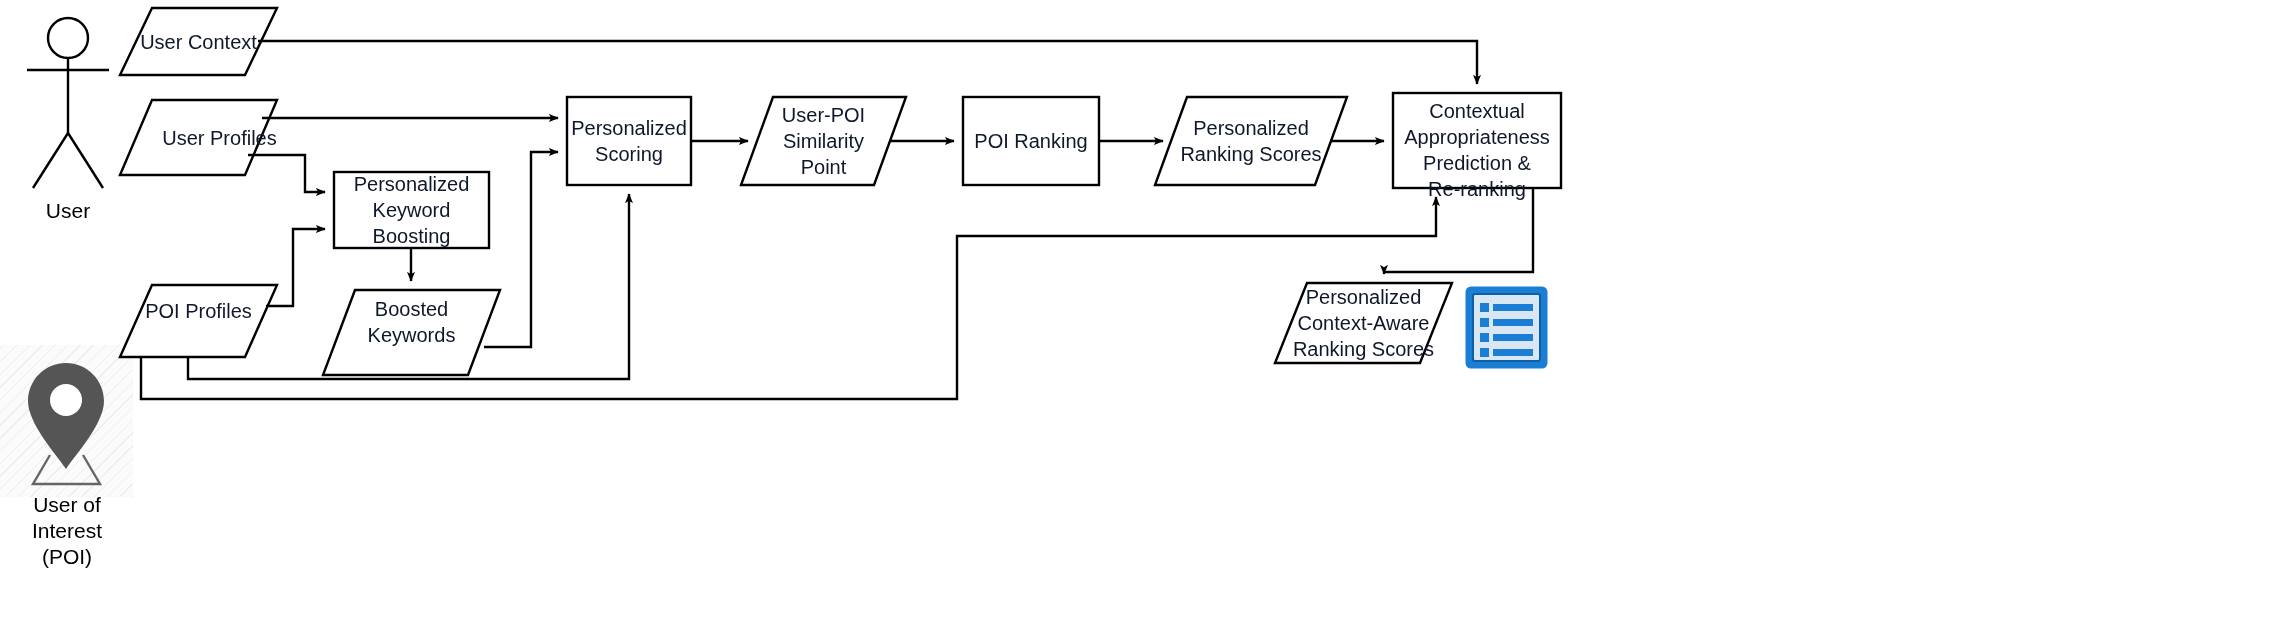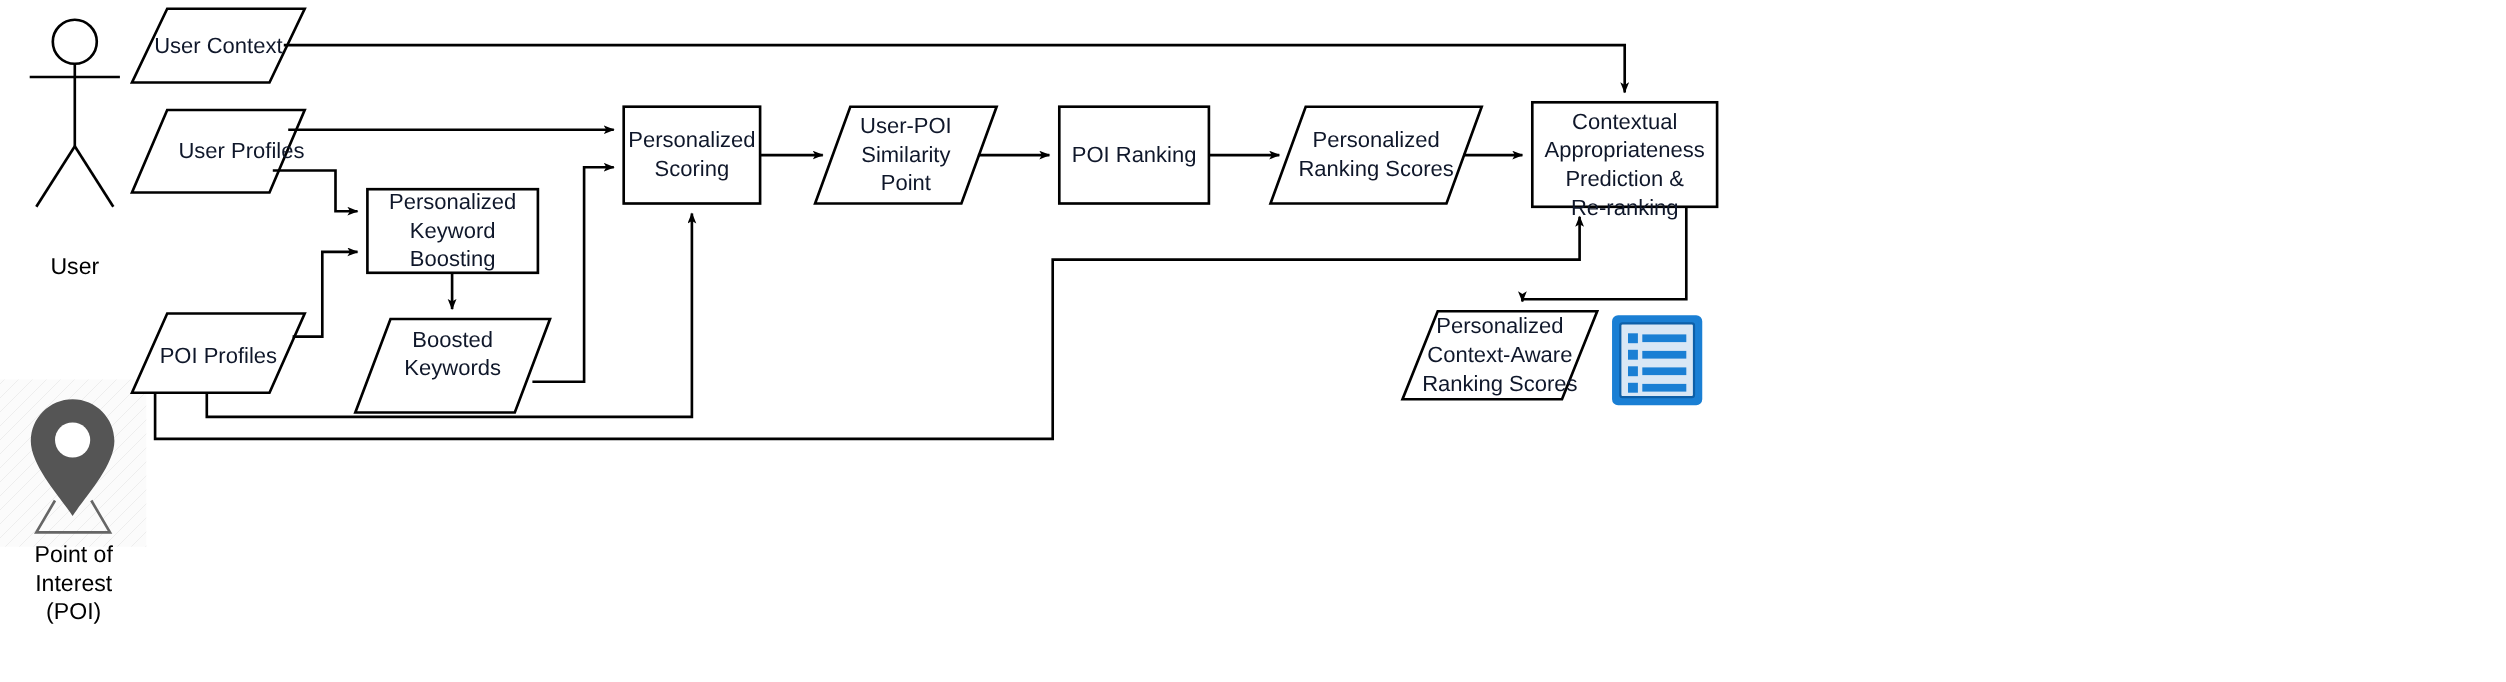--- a/index.html
+++ b/index.html
@@ -154,31 +154,31 @@
         <rect x="1480" y="318" width="9" height="9"></rect>
         <rect x="1493" y="319" width="40" height="7"></rect>
         <rect x="1480" y="333" width="9" height="9"></rect>
         <rect x="1493" y="334" width="40" height="7"></rect>
         <rect x="1480" y="348" width="9" height="9"></rect>
         <rect x="1493" y="349" width="40" height="7"></rect>
       </g>
     </g>
   </svg>
 
-  <div class="actor-label" style="left:18px; top:198px; width:100px;margin-top:32px;">User</div>
-
-  <div class="actor-label" style="left:8px; top:492px; width:118px;">Point of
+  <div class="actor-label" style="left:18px; top:198px; width:100px;">User</div>
+
+  <div class="actor-label" style="left:8px; top:492px; width:118px;">User of
 Interest
 (POI)</div>
 
   <div class="node-label" style="left:133px; top:8px; width:131px; height:67px;">User Context</div>
 
   <div class="node-label" style="left:133px; top:100px; width:131px; height:75px;margin-left:21px;">User Profiles</div>
 
-  <div class="node-label" style="left:133px; top:298px; width:131px; height:51px;">POI Profiles</div>
+  <div class="node-label" style="left:133px; top:285px; width:131px; height:51px;">POI Profiles</div>
 
   <div class="node-label" style="left:334px; top:172px; width:155px; height:76px;">Personalized
 Keyword
 Boosting</div>
 
   <div class="node-label" style="left:334px; top:290px; width:155px; height:64px;">Boosted
 Keywords</div>
 
   <div class="node-label" style="left:567px; top:97px; width:124px; height:88px;">Personalized
 Scoring</div>

